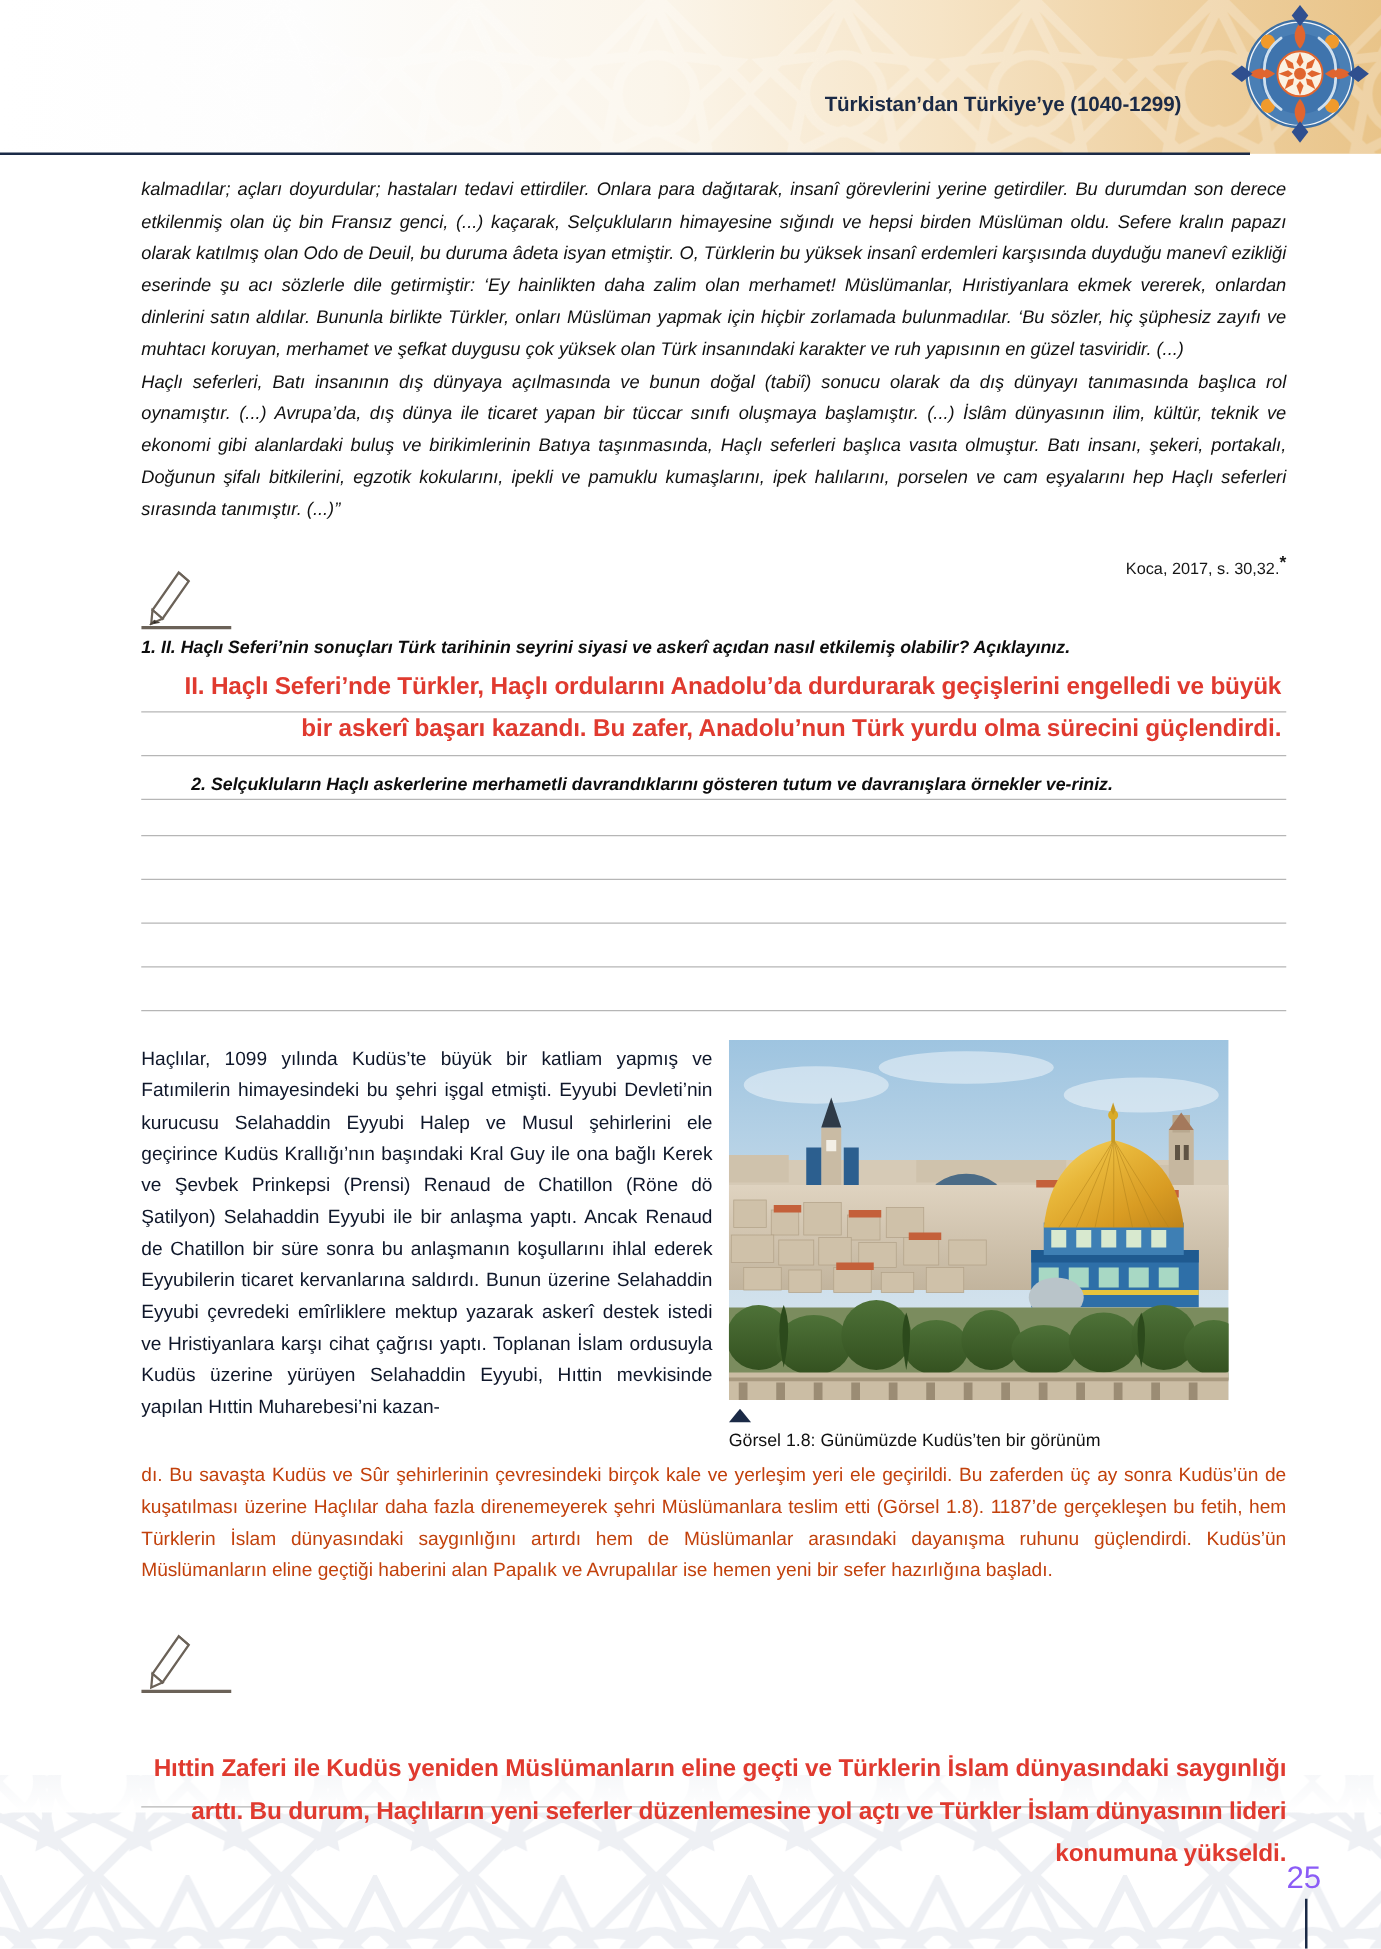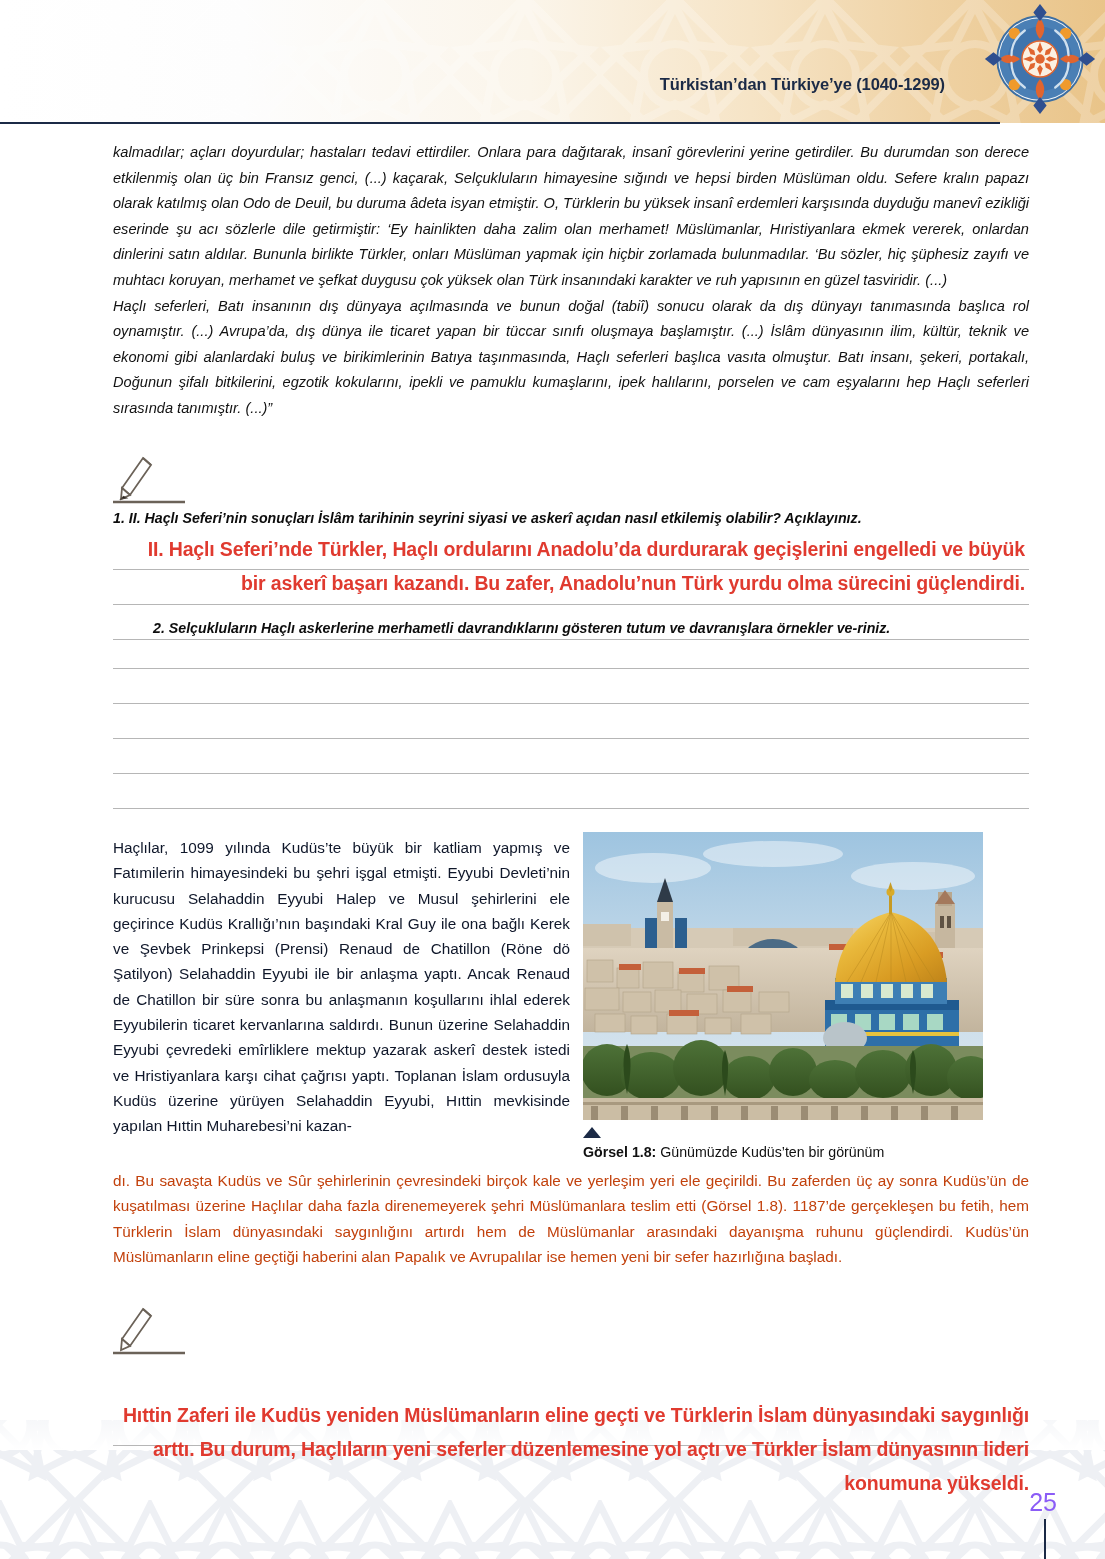--- a/index.html
+++ b/index.html
@@ -182,21 +182,21 @@
     margin-top: 7px;
     width: 18px;
     height: 11px;
   }
   .fig-caption {
     margin-top: 2px;
     font-size: 14.2px;
     color: #101010;
     white-space: nowrap;
   }
-  .fig-caption b { font-weight: 700; margin-top: 43px; }
+  .fig-caption b { font-weight: 400; margin-top: 43px; }
 
   .body-full {
     position: absolute;
     left: 113px;
     top: 1168px;
     width: 916px;
     font-size: 15.3px;
     line-height: 25.3px;
     color: #c2410c;
     text-align: justify;
@@ -316,34 +316,37 @@
   </g>
 </svg>
 
 <div class="content">
 
   <div class="quote-block">
     <p>kalmadılar; açları doyurdular; hastaları tedavi ettirdiler. Onlara para dağıtarak, insanî görevlerini yerine getirdiler. Bu durumdan son derece etkilenmiş olan üç bin Fransız genci, (...) kaçarak, Selçukluların himayesine sığındı ve hepsi birden Müslüman oldu. Sefere kralın papazı olarak katılmış olan Odo de Deuil, bu duruma âdeta isyan etmiştir. O, Türklerin bu yüksek insanî erdemleri karşısında duyduğu manevî ezikliği eserinde şu acı sözlerle dile getirmiştir: ‘Ey hainlikten daha zalim olan merhamet! Müslümanlar, Hıristiyanlara ekmek vererek, onlardan dinlerini satın aldılar. Bununla birlikte Türkler, onları Müslüman yapmak için hiçbir zorlamada bulunmadılar. ‘Bu sözler, hiç şüphesiz zayıfı ve muhtacı koruyan, merhamet ve şefkat duygusu çok yüksek olan Türk insanındaki karakter ve ruh yapısının en güzel tasviridir. (...)</p>
     <p>Haçlı seferleri, Batı insanının dış dünyaya açılmasında ve bunun doğal (tabiî) sonucu olarak da dış dünyayı tanımasında başlıca rol oynamıştır. (...) Avrupa’da, dış dünya ile ticaret yapan bir tüccar sınıfı oluşmaya başlamıştır. (...) İslâm dünyasının ilim, kültür, teknik ve ekonomi gibi alanlardaki buluş ve birikimlerinin Batıya taşınmasında, Haçlı seferleri başlıca vasıta olmuştur. Batı insanı, şekeri, portakalı, Doğunun şifalı bitkilerini, egzotik kokularını, ipekli ve pamuklu kumaşlarını, ipek halılarını, porselen ve cam eşyalarını hep Haçlı seferleri sırasında tanımıştır. (...)”</p>
   </div>
 
+  <div class="citation">
+    <span>Koca, 2017, s. 30,32.</span><sup>*</sup>
+  </div>
 
   <svg class="pencil-icon" style="left:113px; top:455px;" viewBox="0 0 76 52" aria-hidden="true">
     <g>
       <path d="M30 3 L38 10 L17 40 L9 33 Z" fill="#ffffff" stroke="#6b6258" stroke-width="1.8"></path>
       <path d="M9 33 L17 40 L8 44 Z" fill="#ffffff" stroke="#6b6258" stroke-width="1.8"></path>
       <path d="M10.5 41.5 L13.5 43 L8 44 Z" fill="#4c4views" stroke="#4c443c" stroke-width="1.2"></path>
       <path d="M30 3 L38 10" stroke="#6b6258" stroke-width="1.8"></path>
       <line x1="0" y1="47" x2="72" y2="47" stroke="#6b6258" stroke-width="2.6"></line>
     </g>
   </svg>
 
   <div class="question" style="left:113px; top:508px; width:916px;">
     <span class="num">1.</span>
-    <span>II. Haçlı Seferi’nin sonuçları İslâm tarihinin seyrini siyasi ve askerî açıdan nasıl etkilemiş olabilir? Açıklayınız.</span>
+    <span>II. Haçlı Seferi’nin sonuçları Türk tarihinin seyrini siyasi ve askerî açıdan nasıl etkilemiş olabilir? Açıklayınız.</span>
   </div>
 
   <div class="ruled" style="top:545px; height:105px;">
     <div class="line" style="top:24px;"></div>
     <div class="line" style="top:59px;"></div>
     <div class="line" style="top:94px;"></div>
   </div>
   <div class="answer" style="left:120px; top:532px; width:905px;">II. Haçlı Seferi’nde Türkler, Haçlı ordularını Anadolu’da durdurarak geçişlerini engelledi ve büyük bir askerî başarı kazandı. Bu zafer, Anadolu’nun Türk yurdu olma sürecini güçlendirdi.</div>
 
   <div class="question" style="left:113px; top:618px; width:916px; text-indent:-16px; padding-left:16px;margin-left:40px;">

